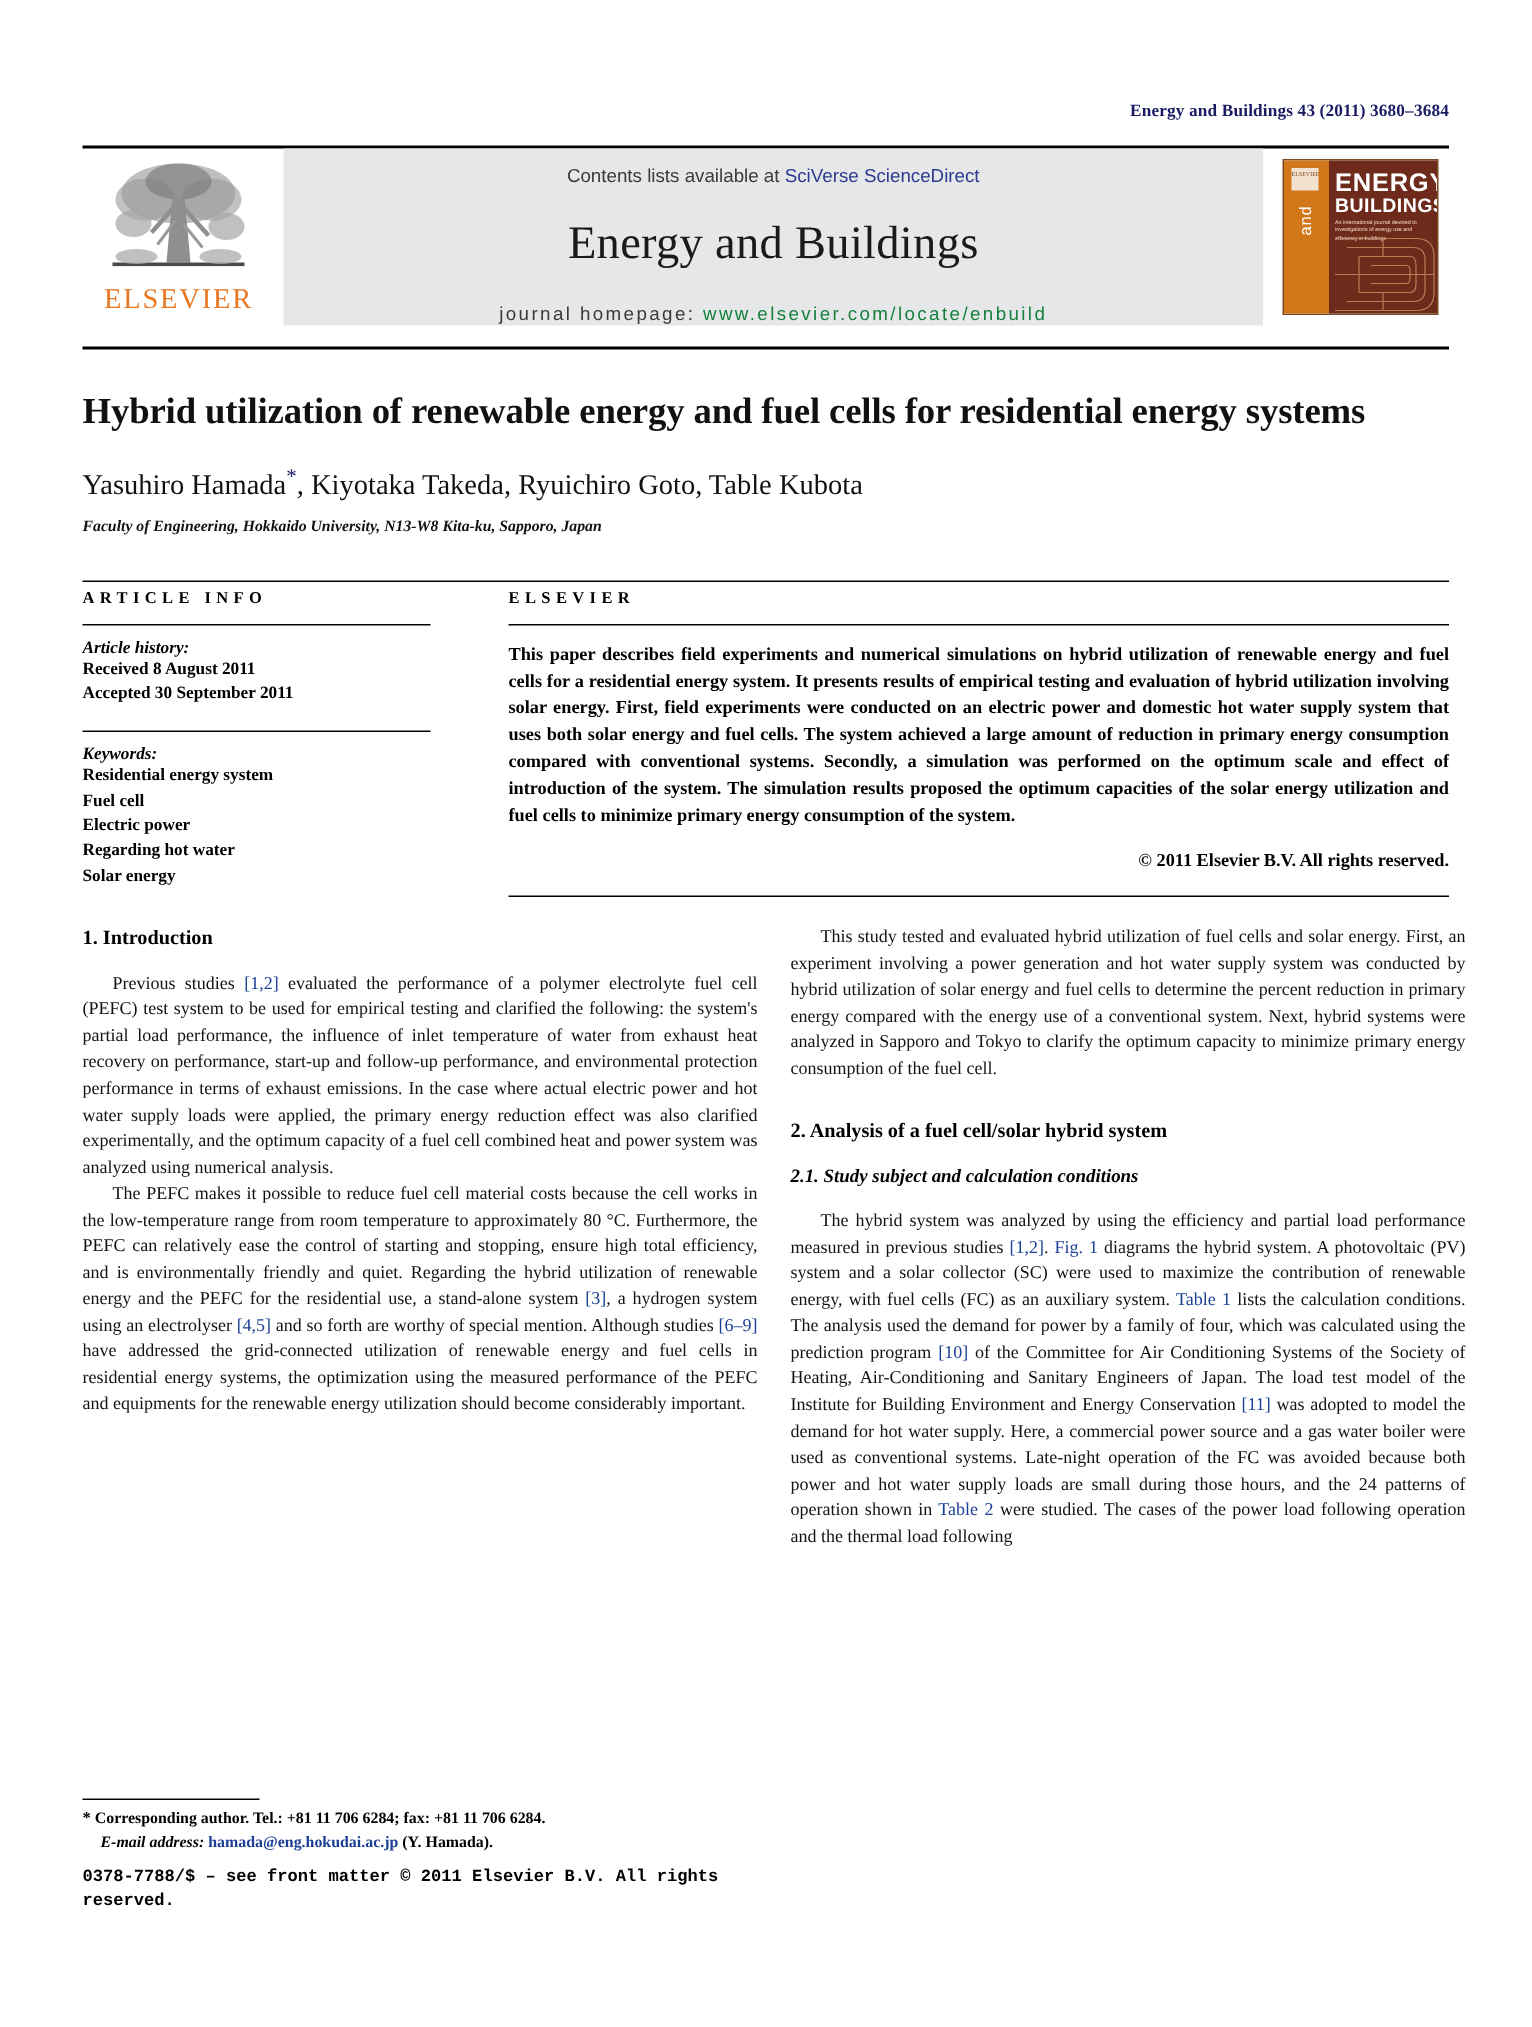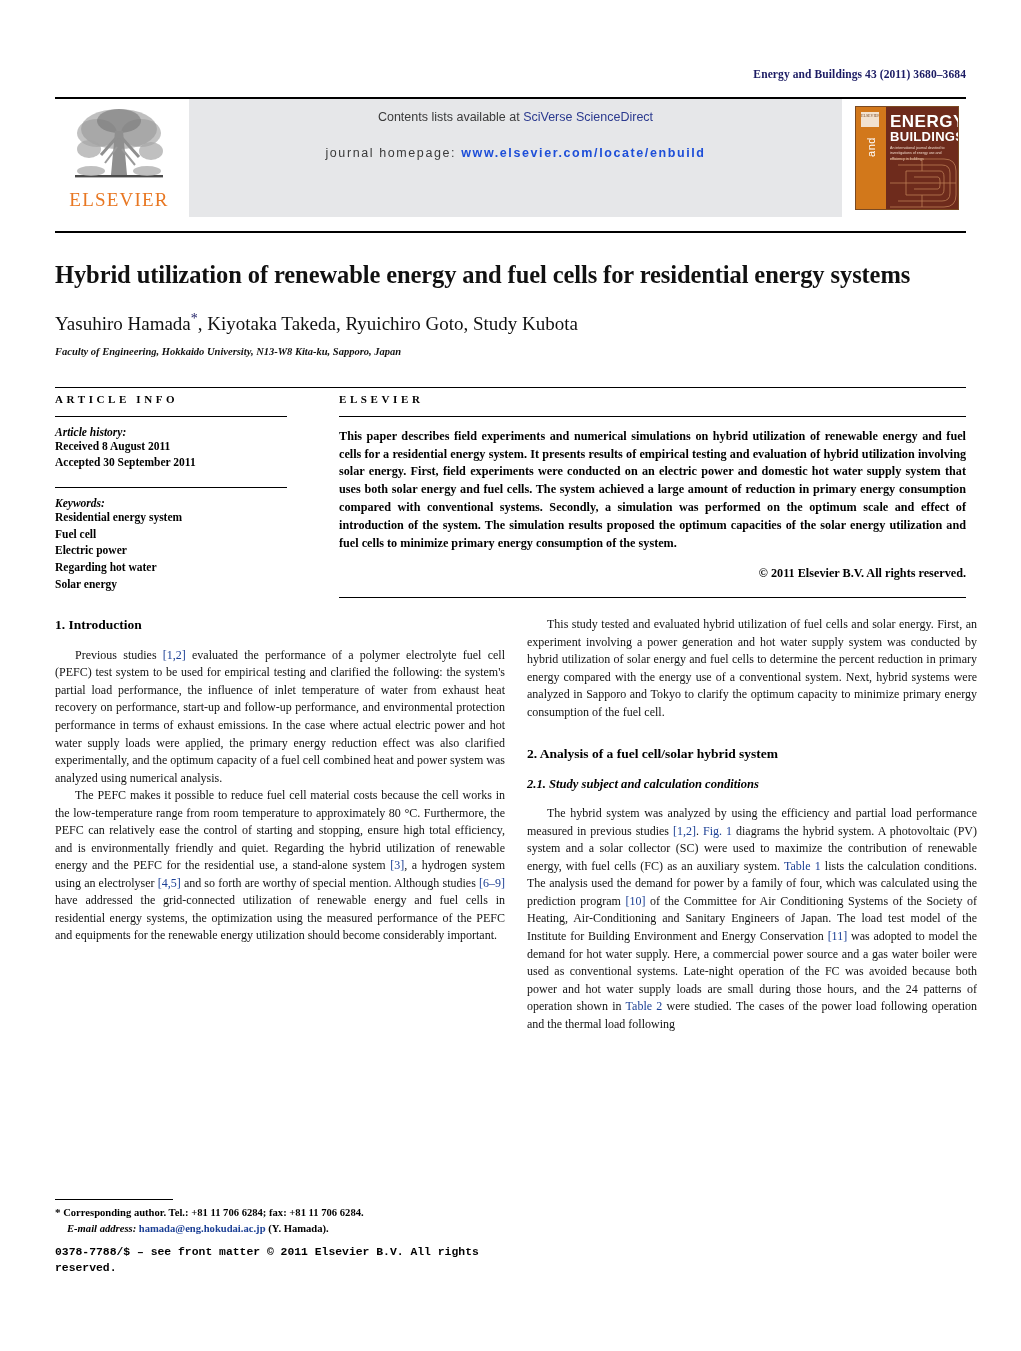--- a/index.html
+++ b/index.html
@@ -85,21 +85,21 @@
     margin-top: 20px;
     letter-spacing: 0.2px;
   }
   .homepage-line {
     font-family: "Liberation Sans", sans-serif;
     font-size: 12.5px;
     color: #3a3a3a;
     margin-top: 22px;
     letter-spacing: 1.6px;
   }
-  .homepage-line .hp-url { color: #1d4ed8; font-weight: bold; }
+  .homepage-line .hp-url { color: #15803d; }
   .cover-thumb {
     width: 118px;
     flex: 0 0 118px;
     display: flex;
     align-items: center;
     justify-content: center;
   }
   .cover-inner {
     width: 104px; height: 104px;
     display: flex;
@@ -347,20 +347,21 @@
           <ellipse cx="80" cy="68" rx="14" ry="5" fill="#b0b0b0" opacity="0.8"></ellipse>
         </g>
       </svg>
       <div class="elsevier-word">ELSEVIER</div>
     </div>
 
     <div class="journal-band">
       <div class="contents-line">
         <span>Contents lists available at </span><span class="sd-link">SciVerse ScienceDirect</span>
       </div>
+      <div class="journal-name">Energy and Buildings</div>
       <div class="homepage-line">
         <span>journal homepage: </span><span class="hp-url">www.elsevier.com/locate/enbuild</span>
       </div>
     </div>
 
     <div class="cover-thumb">
       <div class="cover-inner">
         <div class="cover-left">
           <div class="els-mark">ELSEVIER</div>
           <div class="and-word">and</div>
@@ -383,21 +384,21 @@
           </svg>
         </div>
       </div>
     </div>
   </div>
 
   <div class="title-rule-top"></div>
 
   <h1 class="article-title">Hybrid utilization of renewable energy and fuel cells for residential energy systems</h1>
   <div class="authors">
-    <span>Yasuhiro Hamada</span><span class="corr-star">*</span><span>, Kiyotaka Takeda, Ryuichiro Goto, Study Kubota</span>
+    <span>Yasuhiro Hamada</span><span class="corr-star">*</span><span>, Kiyotaka Takeda, Ryuichiro Goto, Table Kubota</span>
   </div>
   <div class="affiliation">Faculty of Engineering, Hokkaido University, N13-W8 Kita-ku, Sapporo, Japan</div>
 
   <div class="info-abstract">
     <div class="col-info">
       <div class="sec-label">ARTICLE INFO</div>
       <div class="thin-rule"></div>
       <div class="history-title">Article history:</div>
       <div class="info-line">Received 8 August 2011</div>
       <div class="info-line">Accepted 30 September 2011</div>

